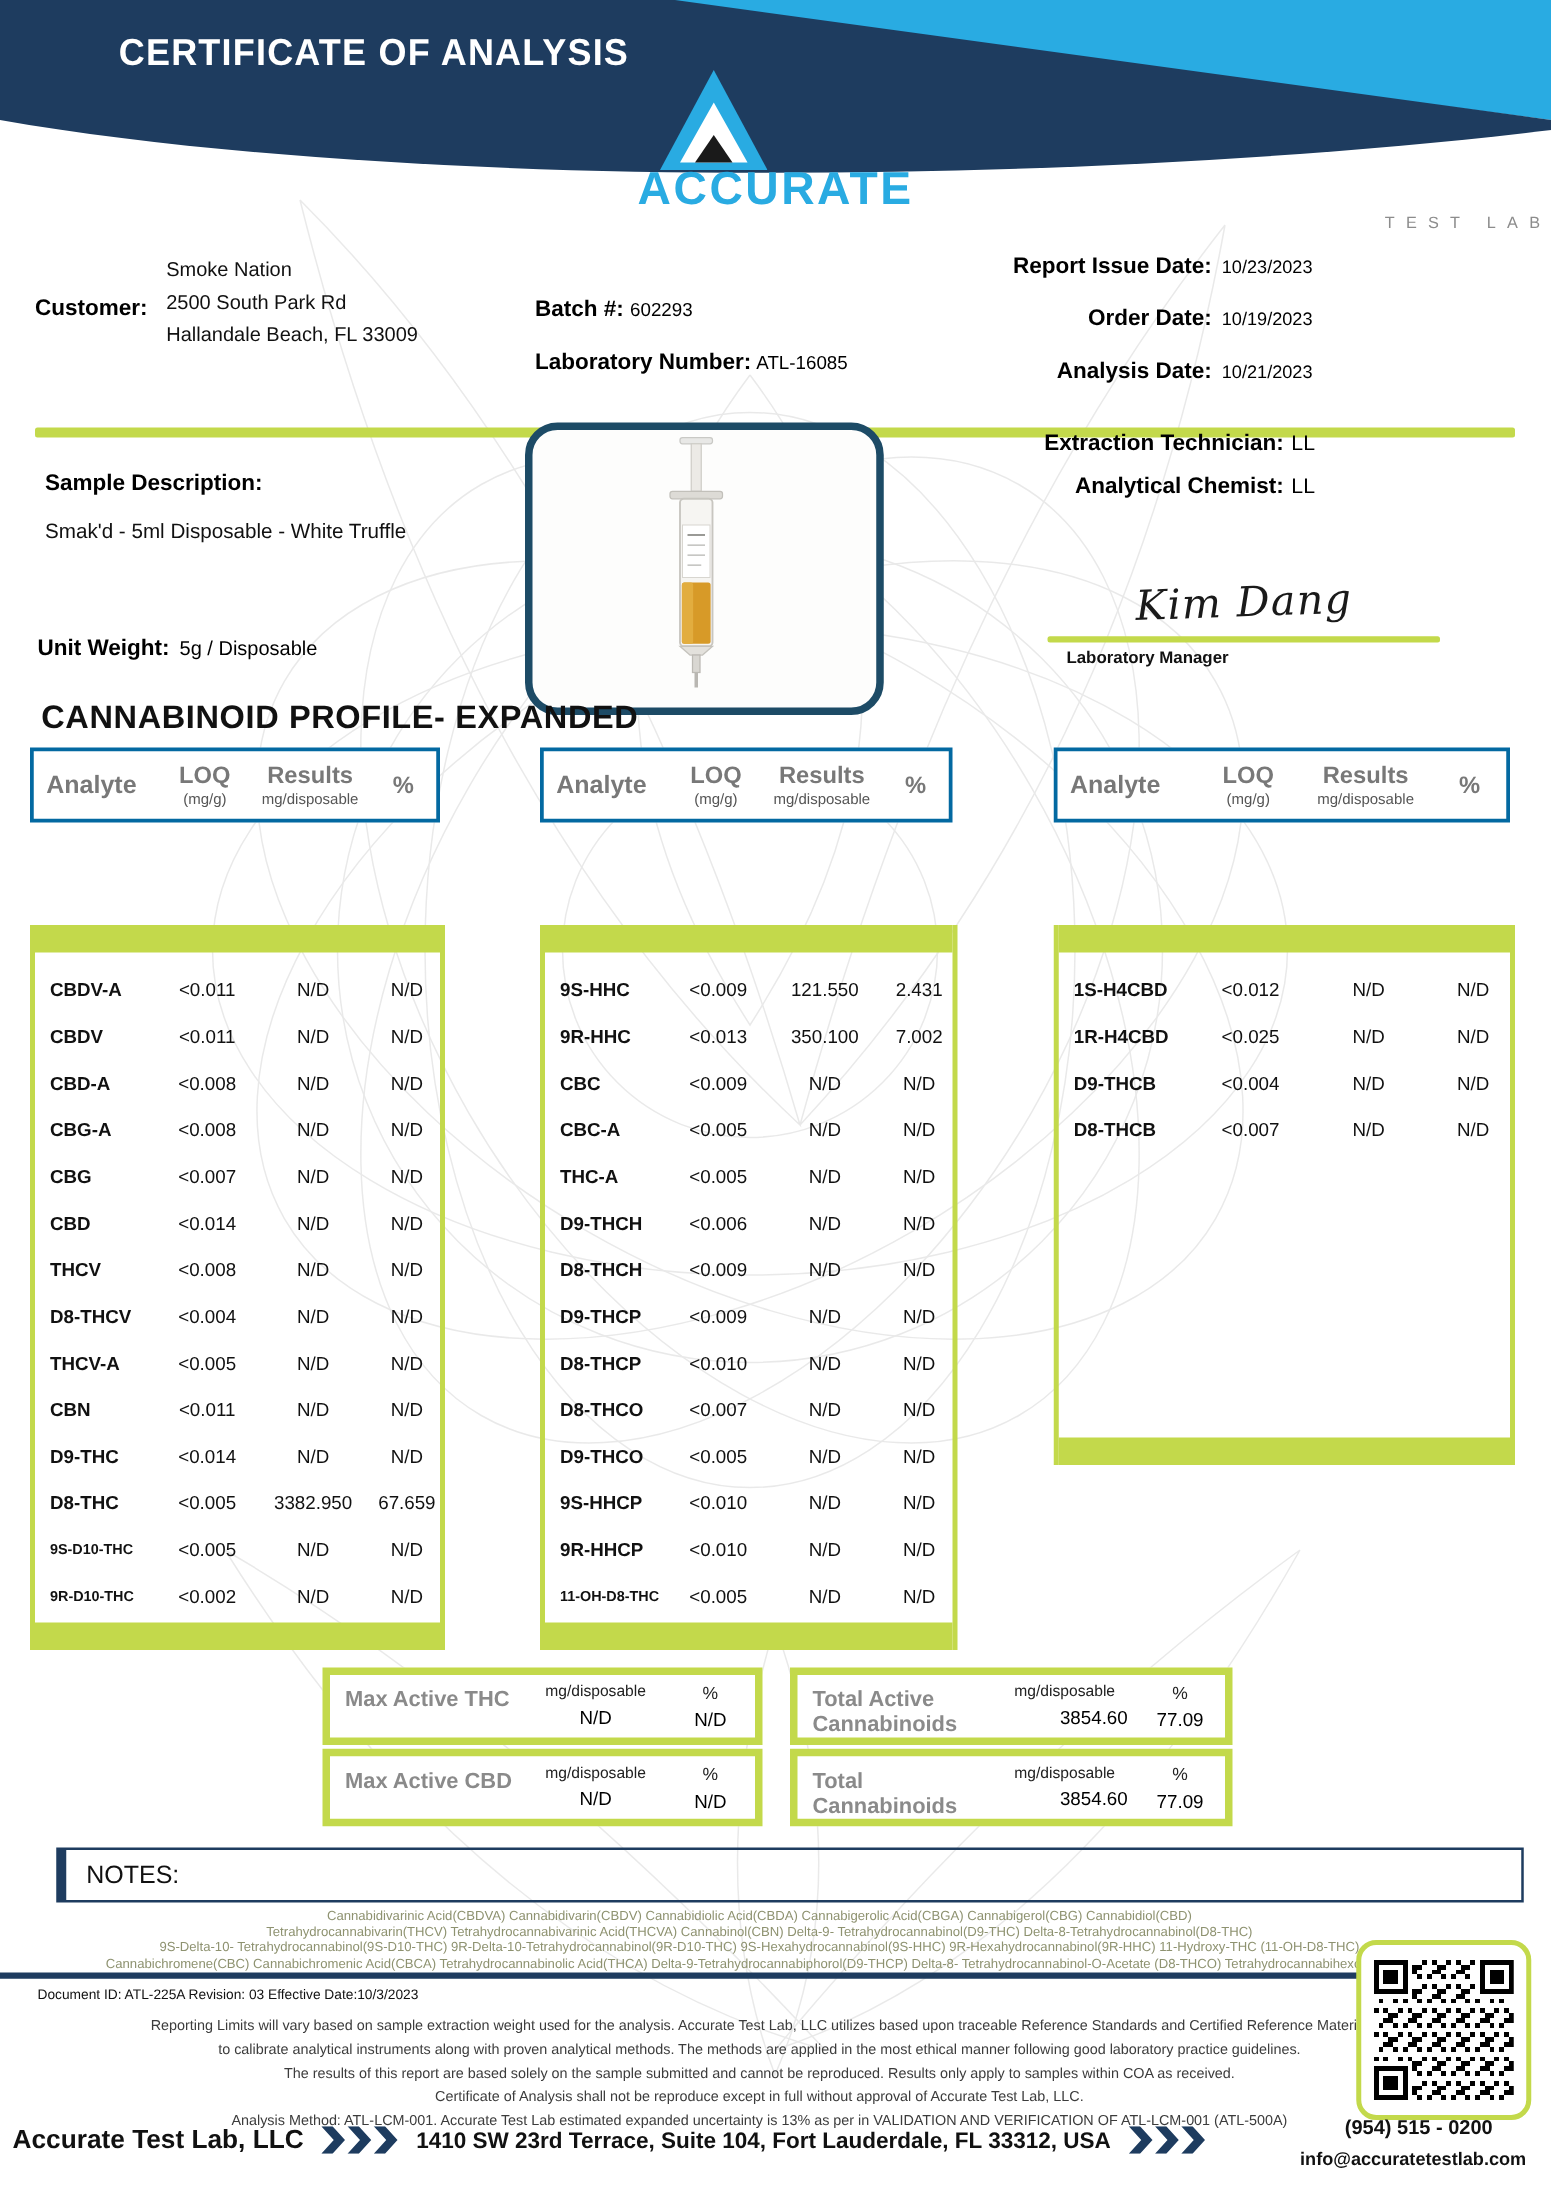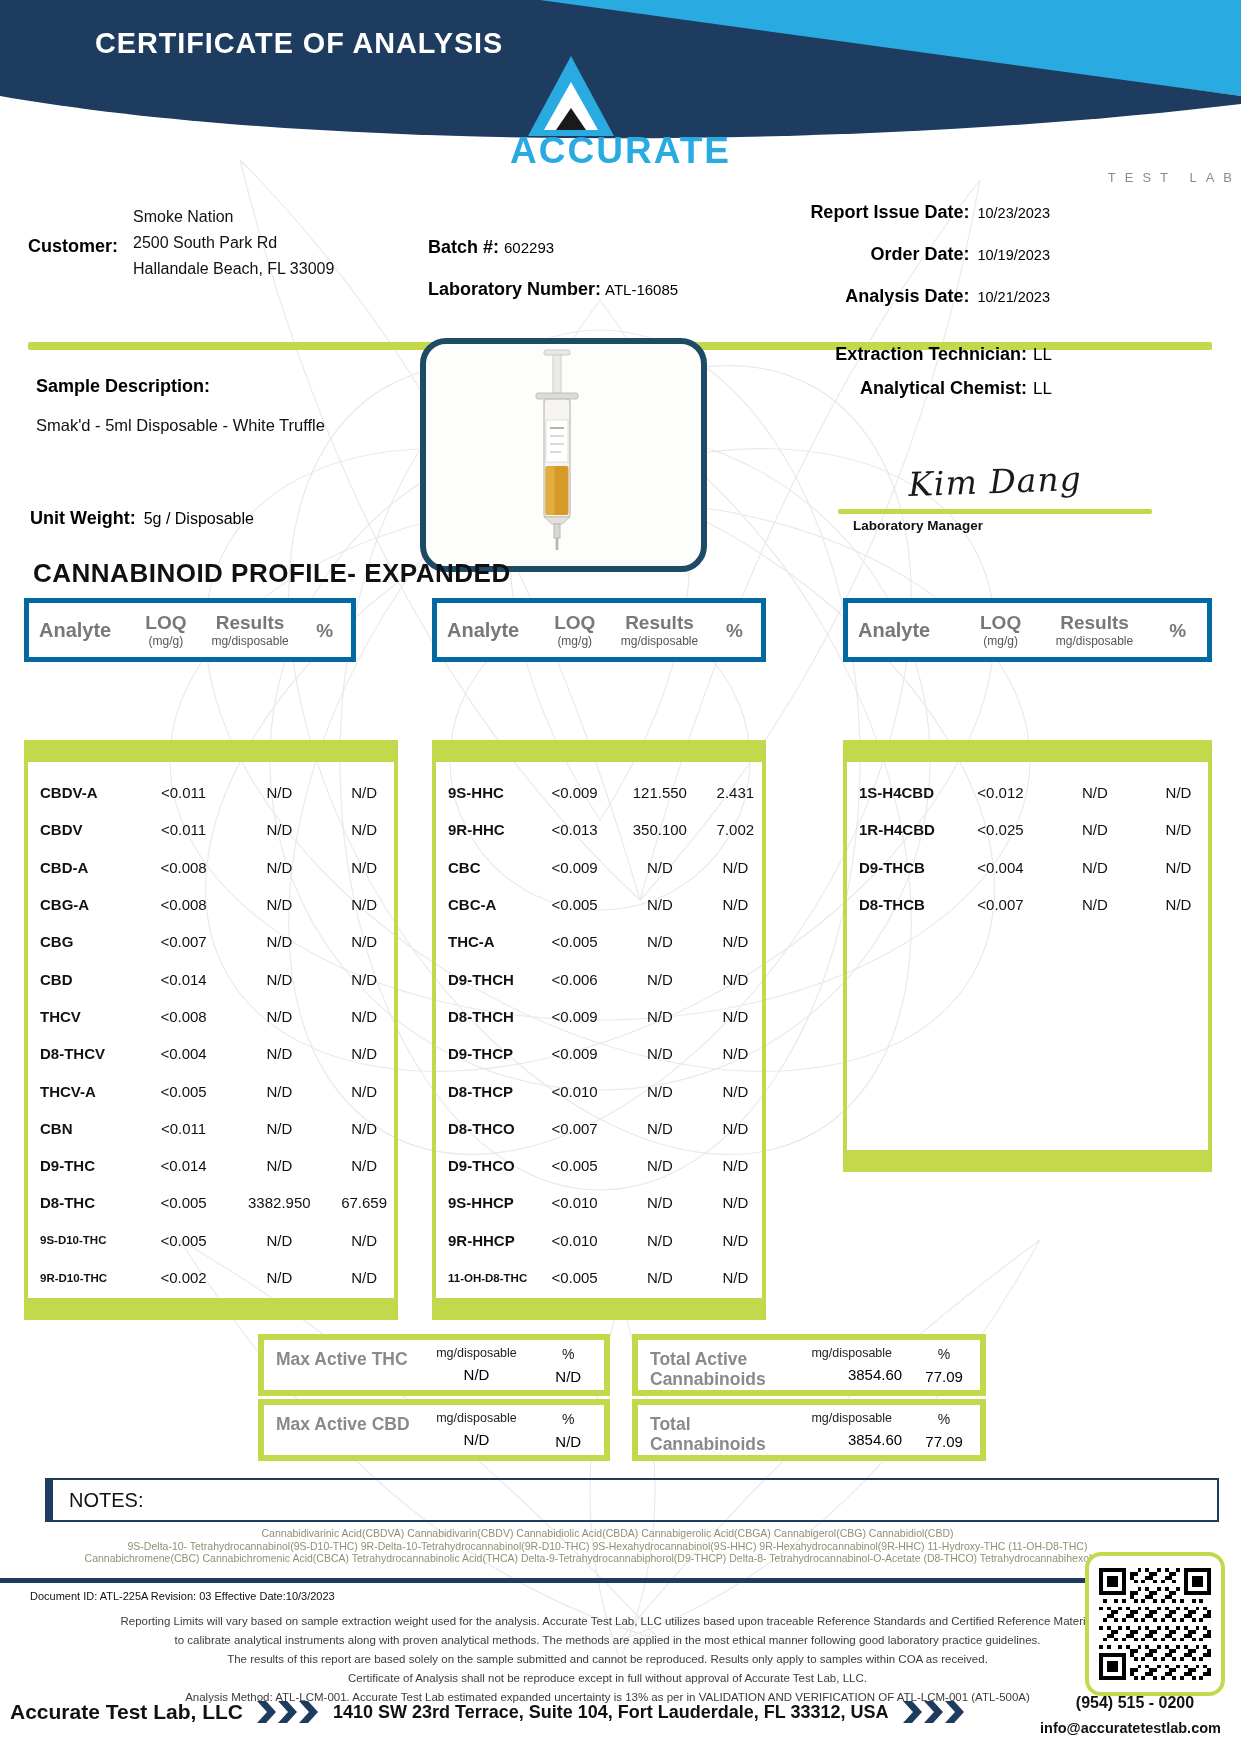--- a/index.html
+++ b/index.html
@@ -29,21 +29,21 @@
   .unit-row{left:30px;top:468px;display:flex;gap:8px;align-items:baseline;margin-top:40px;}
   .photo{left:420px;top:338px;width:275px;height:222px;border:6px solid #1d4b66;border-radius:26px;background:#fdfdfc;}
   .tech-row{right:189px;display:flex;gap:6px;align-items:baseline;justify-content:flex-end;}
   .sig{left:840px;top:462px;width:310px;text-align:center;font-family:"DejaVu Serif", serif;
        font-style:italic;font-size:33px;color:#1a1a1a;transform:rotate(-2deg);letter-spacing:1px;}
   .sig-line{left:838px;top:509px;width:314px;height:5px;border-radius:2px;}
   .sig-title{left:838px;top:518px;width:160px;text-align:center;font-size:13.5px;font-weight:bold;}
   
   .profile-h{left:33px;top:558px;font-size:26px;font-weight:bold;letter-spacing:.5px;}
   
-  .thead{height:54px;border:5px solid #0369a1;background:#fff;display:grid;
+  .thead{height:54px;border:3px solid #0369a1;background:#fff;display:grid;
          grid-template-columns:1.15fr .82fr 1.1fr .6fr;align-items:center;}
   .th{color:#787878;font-weight:bold;text-align:center;line-height:1;}
   .th .big{font-size:19px;}
   .th .small{font-size:12px;font-weight:normal;color:#555;margin-top:3px;}
   .th.analyte-h{font-size:20px;text-align:left;padding-left:10px;}
   .tbody{border-left:4px solid #c3d94b;border-right:4px solid #c3d94b;background:transparent;}
   .tbar-top{position:absolute;left:0;top:0;width:100%;height:22px;background:#c3d94b;}
   .tbar-bot{position:absolute;left:0;bottom:0;width:100%;height:22px;background:#c3d94b;}
   .rows{position:absolute;left:0;top:34px;width:100%;}
   .trow{height:37.3px;display:grid;grid-template-columns:1.15fr .82fr 1.1fr .6fr;align-items:center;}
@@ -186,21 +186,21 @@
   <div class="abs sig-title">Laboratory Manager</div>
 
   <div class="abs profile-h">CANNABINOID PROFILE- EXPANDED</div>
 
   <div class="abs thead" style="left:24px;top:598px;width:322px;">
     <span class="th analyte-h">Analyte</span>
     <span class="th"><span class="big">LOQ</span><div class="small b">(mg/g)</div></span>
     <span class="th"><span class="big">Results</span><div class="small">mg/disposable</div></span>
     <span class="th big" style="font-size:19px;">%</span>
   </div>
-  <div class="abs tbody" style="left:24px;top:740px;width:324px;height:580px;padding-left:42px;">
+  <div class="abs tbody" style="left:24px;top:740px;width:324px;height:580px;">
     <div class="tbar-top"></div>
     <div class="rows">
         <div class="trow">
           <span class="cell analyte">CBDV-A</span>
           <span class="cell loq">&lt;0.011</span>
           <span class="cell result">N/D</span>
           <span class="cell pct">N/D</span>
         </div>
         <div class="trow">
           <span class="cell analyte">CBDV</span>
@@ -471,20 +471,21 @@
       <span class="sum-val">77.09</span>
     </div>
   </div>
 
   <div class="abs notes">
     <span>NOTES:</span>
   </div>
 
   <div class="abs gloss">
     <div>Cannabidivarinic Acid(CBDVA)  Cannabidivarin(CBDV)  Cannabidiolic Acid(CBDA)  Cannabigerolic Acid(CBGA)  Cannabigerol(CBG) Cannabidiol(CBD)</div>
+    <div>Tetrahydrocannabivarin(THCV)  Tetrahydrocannabivarinic Acid(THCVA)  Cannabinol(CBN)  Delta-9- Tetrahydrocannabinol(D9-THC)  Delta-8-Tetrahydrocannabinol(D8-THC)</div>
     <div>9S-Delta-10- Tetrahydrocannabinol(9S-D10-THC)  9R-Delta-10-Tetrahydrocannabinol(9R-D10-THC)  9S-Hexahydrocannabinol(9S-HHC)  9R-Hexahydrocannabinol(9R-HHC)  11-Hydroxy-THC (11-OH-D8-THC)</div>
     <div>Cannabichromene(CBC)  Cannabichromenic Acid(CBCA)  Tetrahydrocannabinolic Acid(THCA)  Delta-9-Tetrahydrocannabiphorol(D9-THCP)  Delta-8- Tetrahydrocannabinol-O-Acetate (D8-THCO) Tetrahydrocannabihexol (THCH)</div>
   </div>
 
   <div class="abs navy-div"></div>
   <div class="abs docmeta">Document ID: ATL-225A   Revision: 03    Effective Date:10/3/2023</div>
 
   <div class="abs disc">
     <div>Reporting Limits will vary based on sample extraction weight used for the analysis. Accurate Test Lab, LLC utilizes based upon traceable Reference Standards and Certified Reference Material</div>
     <div>to calibrate analytical instruments along with proven analytical methods. The methods are applied in the most ethical manner following good laboratory practice guidelines.</div>

